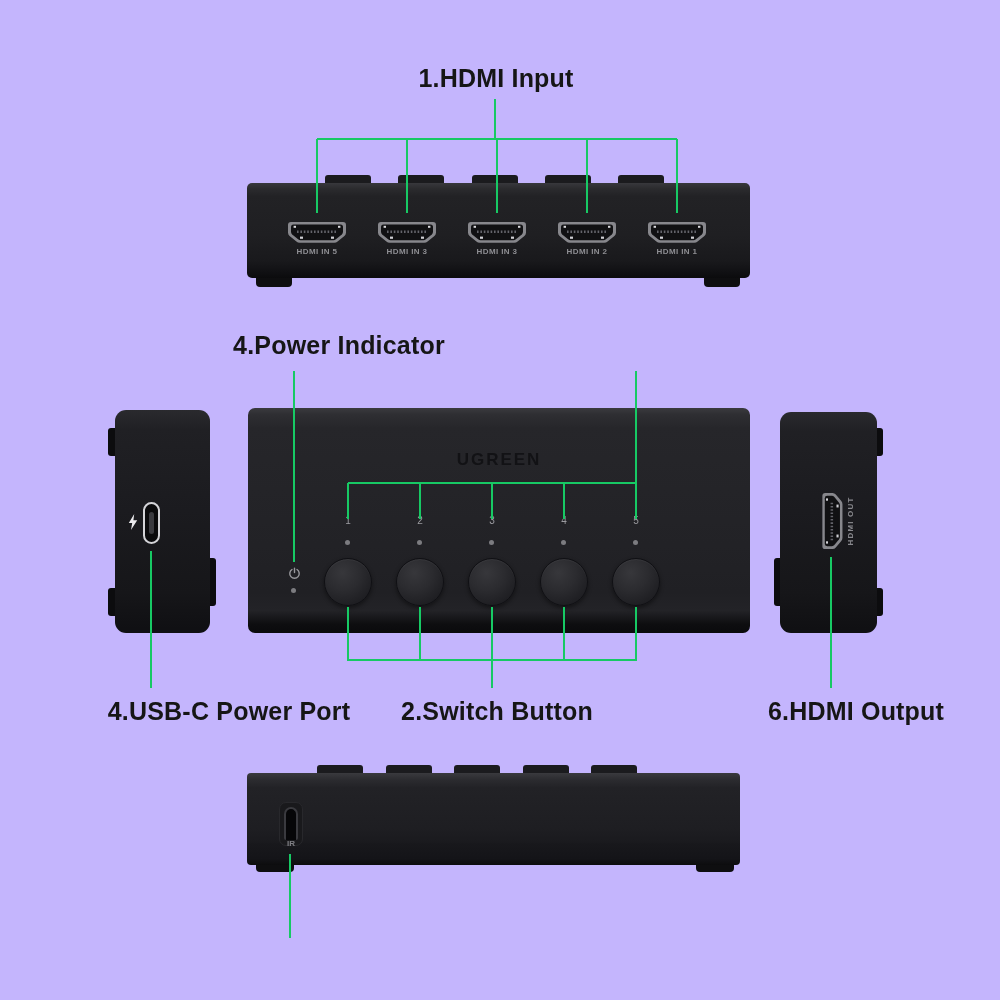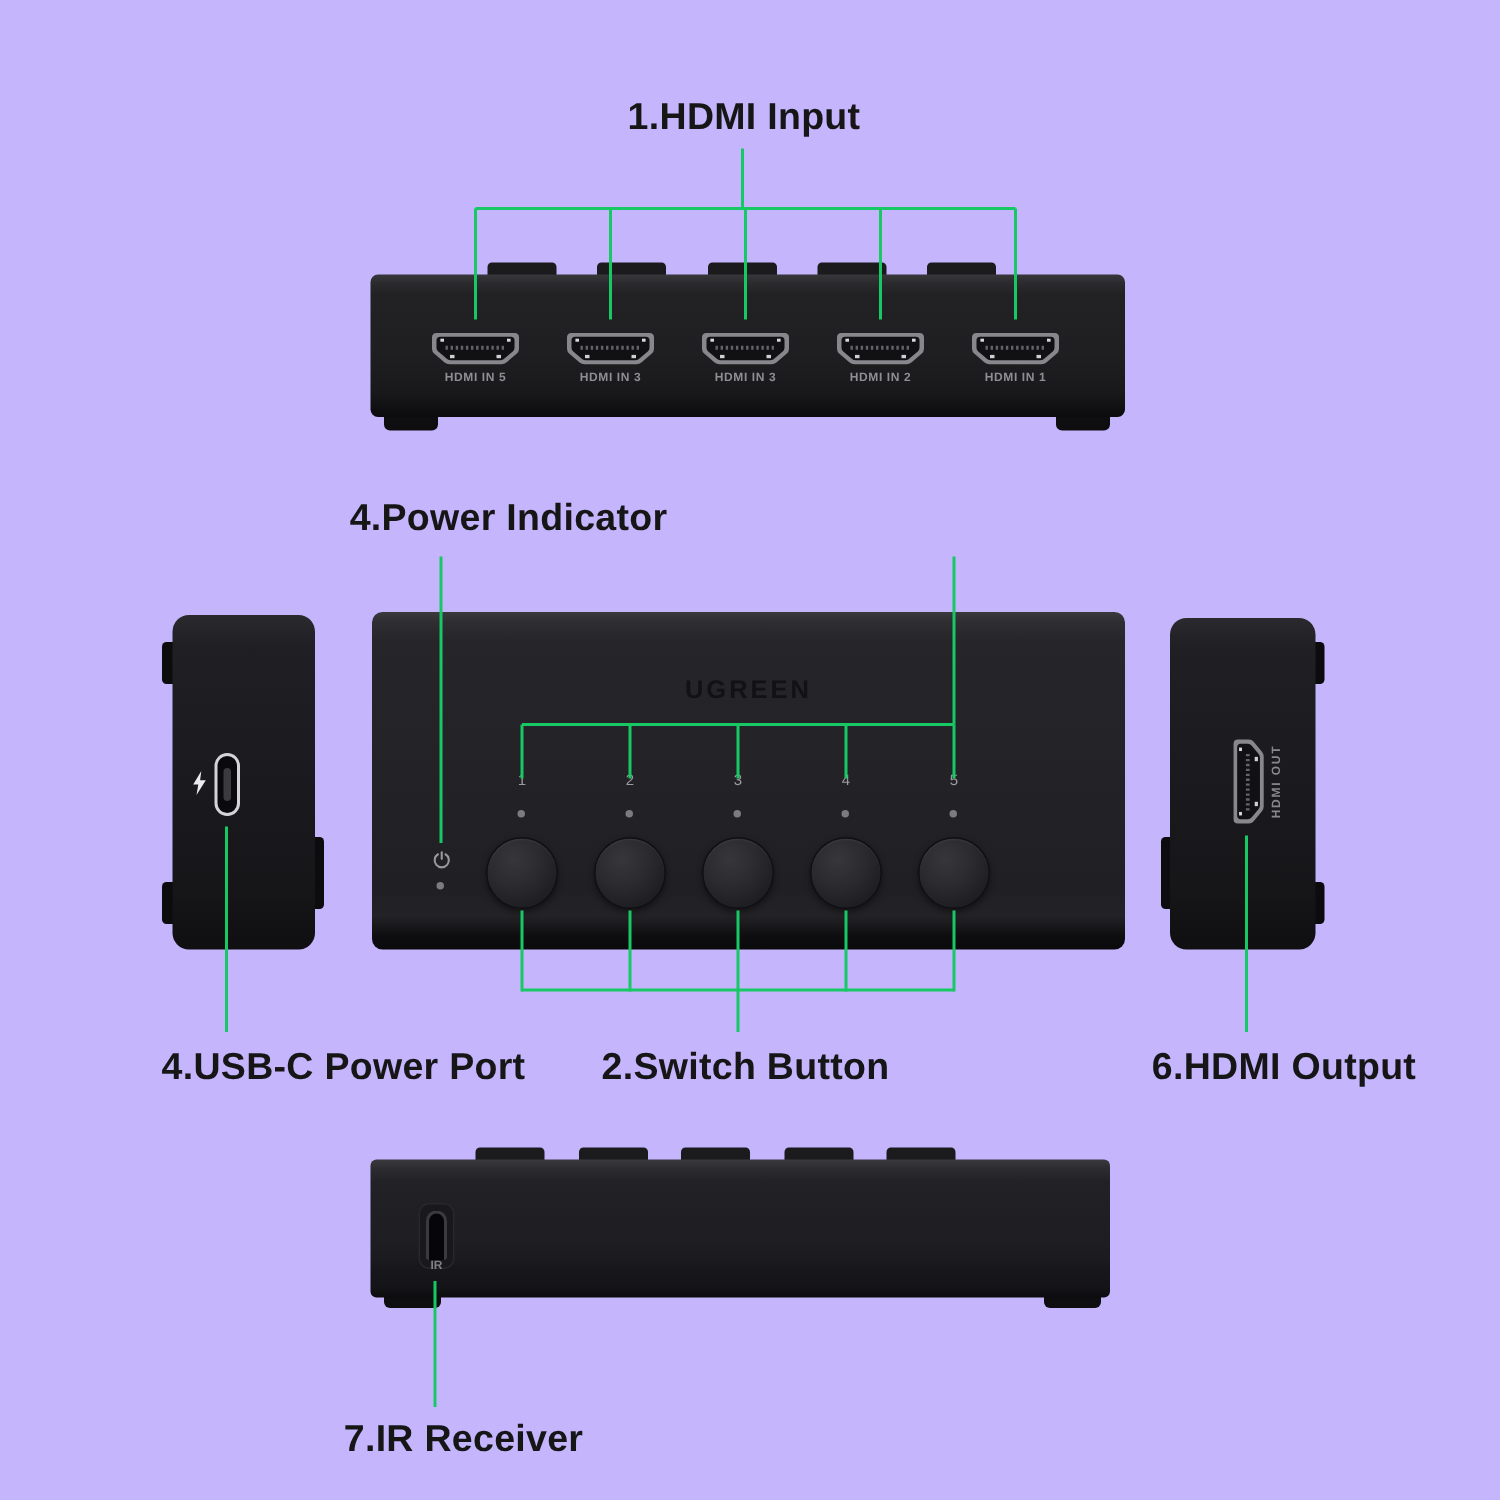--- a/index.html
+++ b/index.html
@@ -127,21 +127,20 @@
     <path d="M151 551 V688"></path>
     <path d="M831 557 V688"></path>
     <path d="M290 854 V938"></path>
   </svg>
 
   <div class="callout" style="left:496px;top:64px">1.HDMI Input</div>
   <div class="callout" style="left:339px;top:331px">4.Power Indicator</div>
   <div class="callout" style="left:229px;top:697px">4.USB-C Power Port</div>
   <div class="callout" style="left:497px;top:697px">2.Switch Button</div>
   <div class="callout" style="left:856px;top:697px">6.HDMI Output</div>
-  <div class="callout" style="left:309px;top:945px">7.IR Receiver</div>
 
   <div class="tab top" style="left:325px;top:175px;width:46px"></div>
   <div class="tab top" style="left:398px;top:175px;width:46px"></div>
   <div class="tab top" style="left:472px;top:175px;width:46px"></div>
   <div class="tab top" style="left:545px;top:175px;width:46px"></div>
   <div class="tab top" style="left:618px;top:175px;width:46px"></div>
   <div class="foot" style="left:256px;top:271px;width:36px;height:16px"></div>
   <div class="foot" style="left:704px;top:271px;width:36px;height:16px"></div>
 
   <div class="device dev-back">

